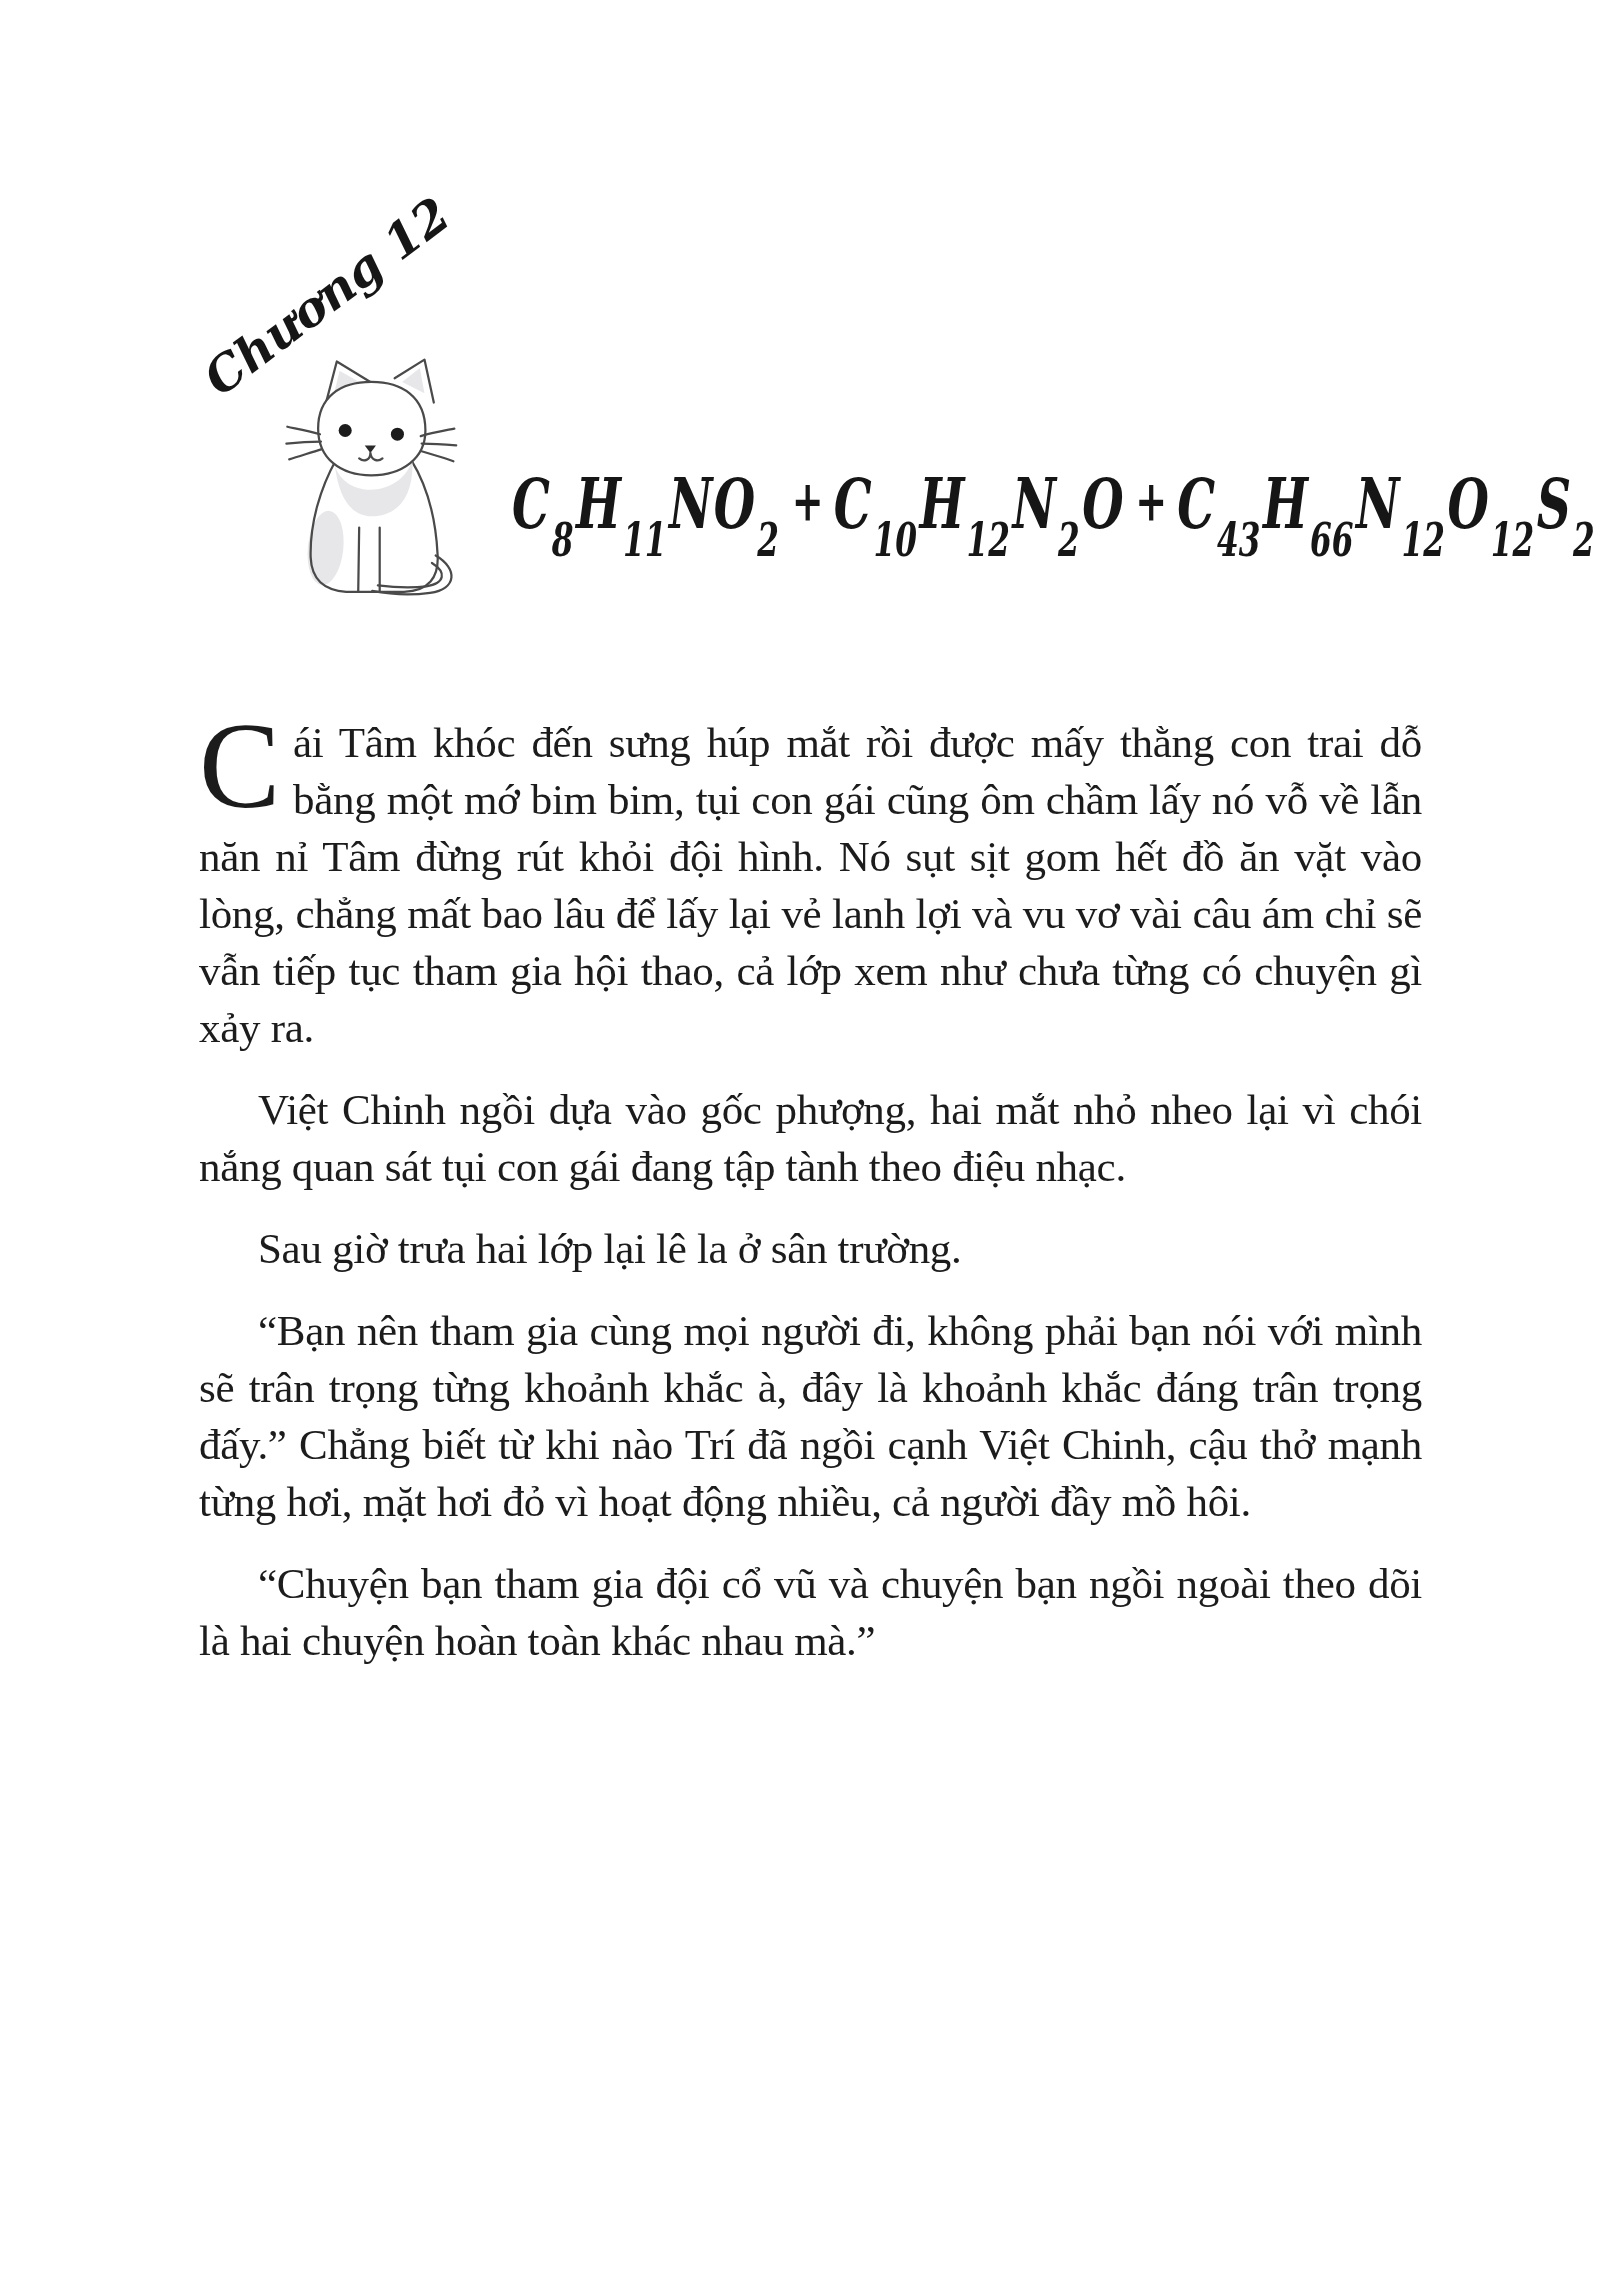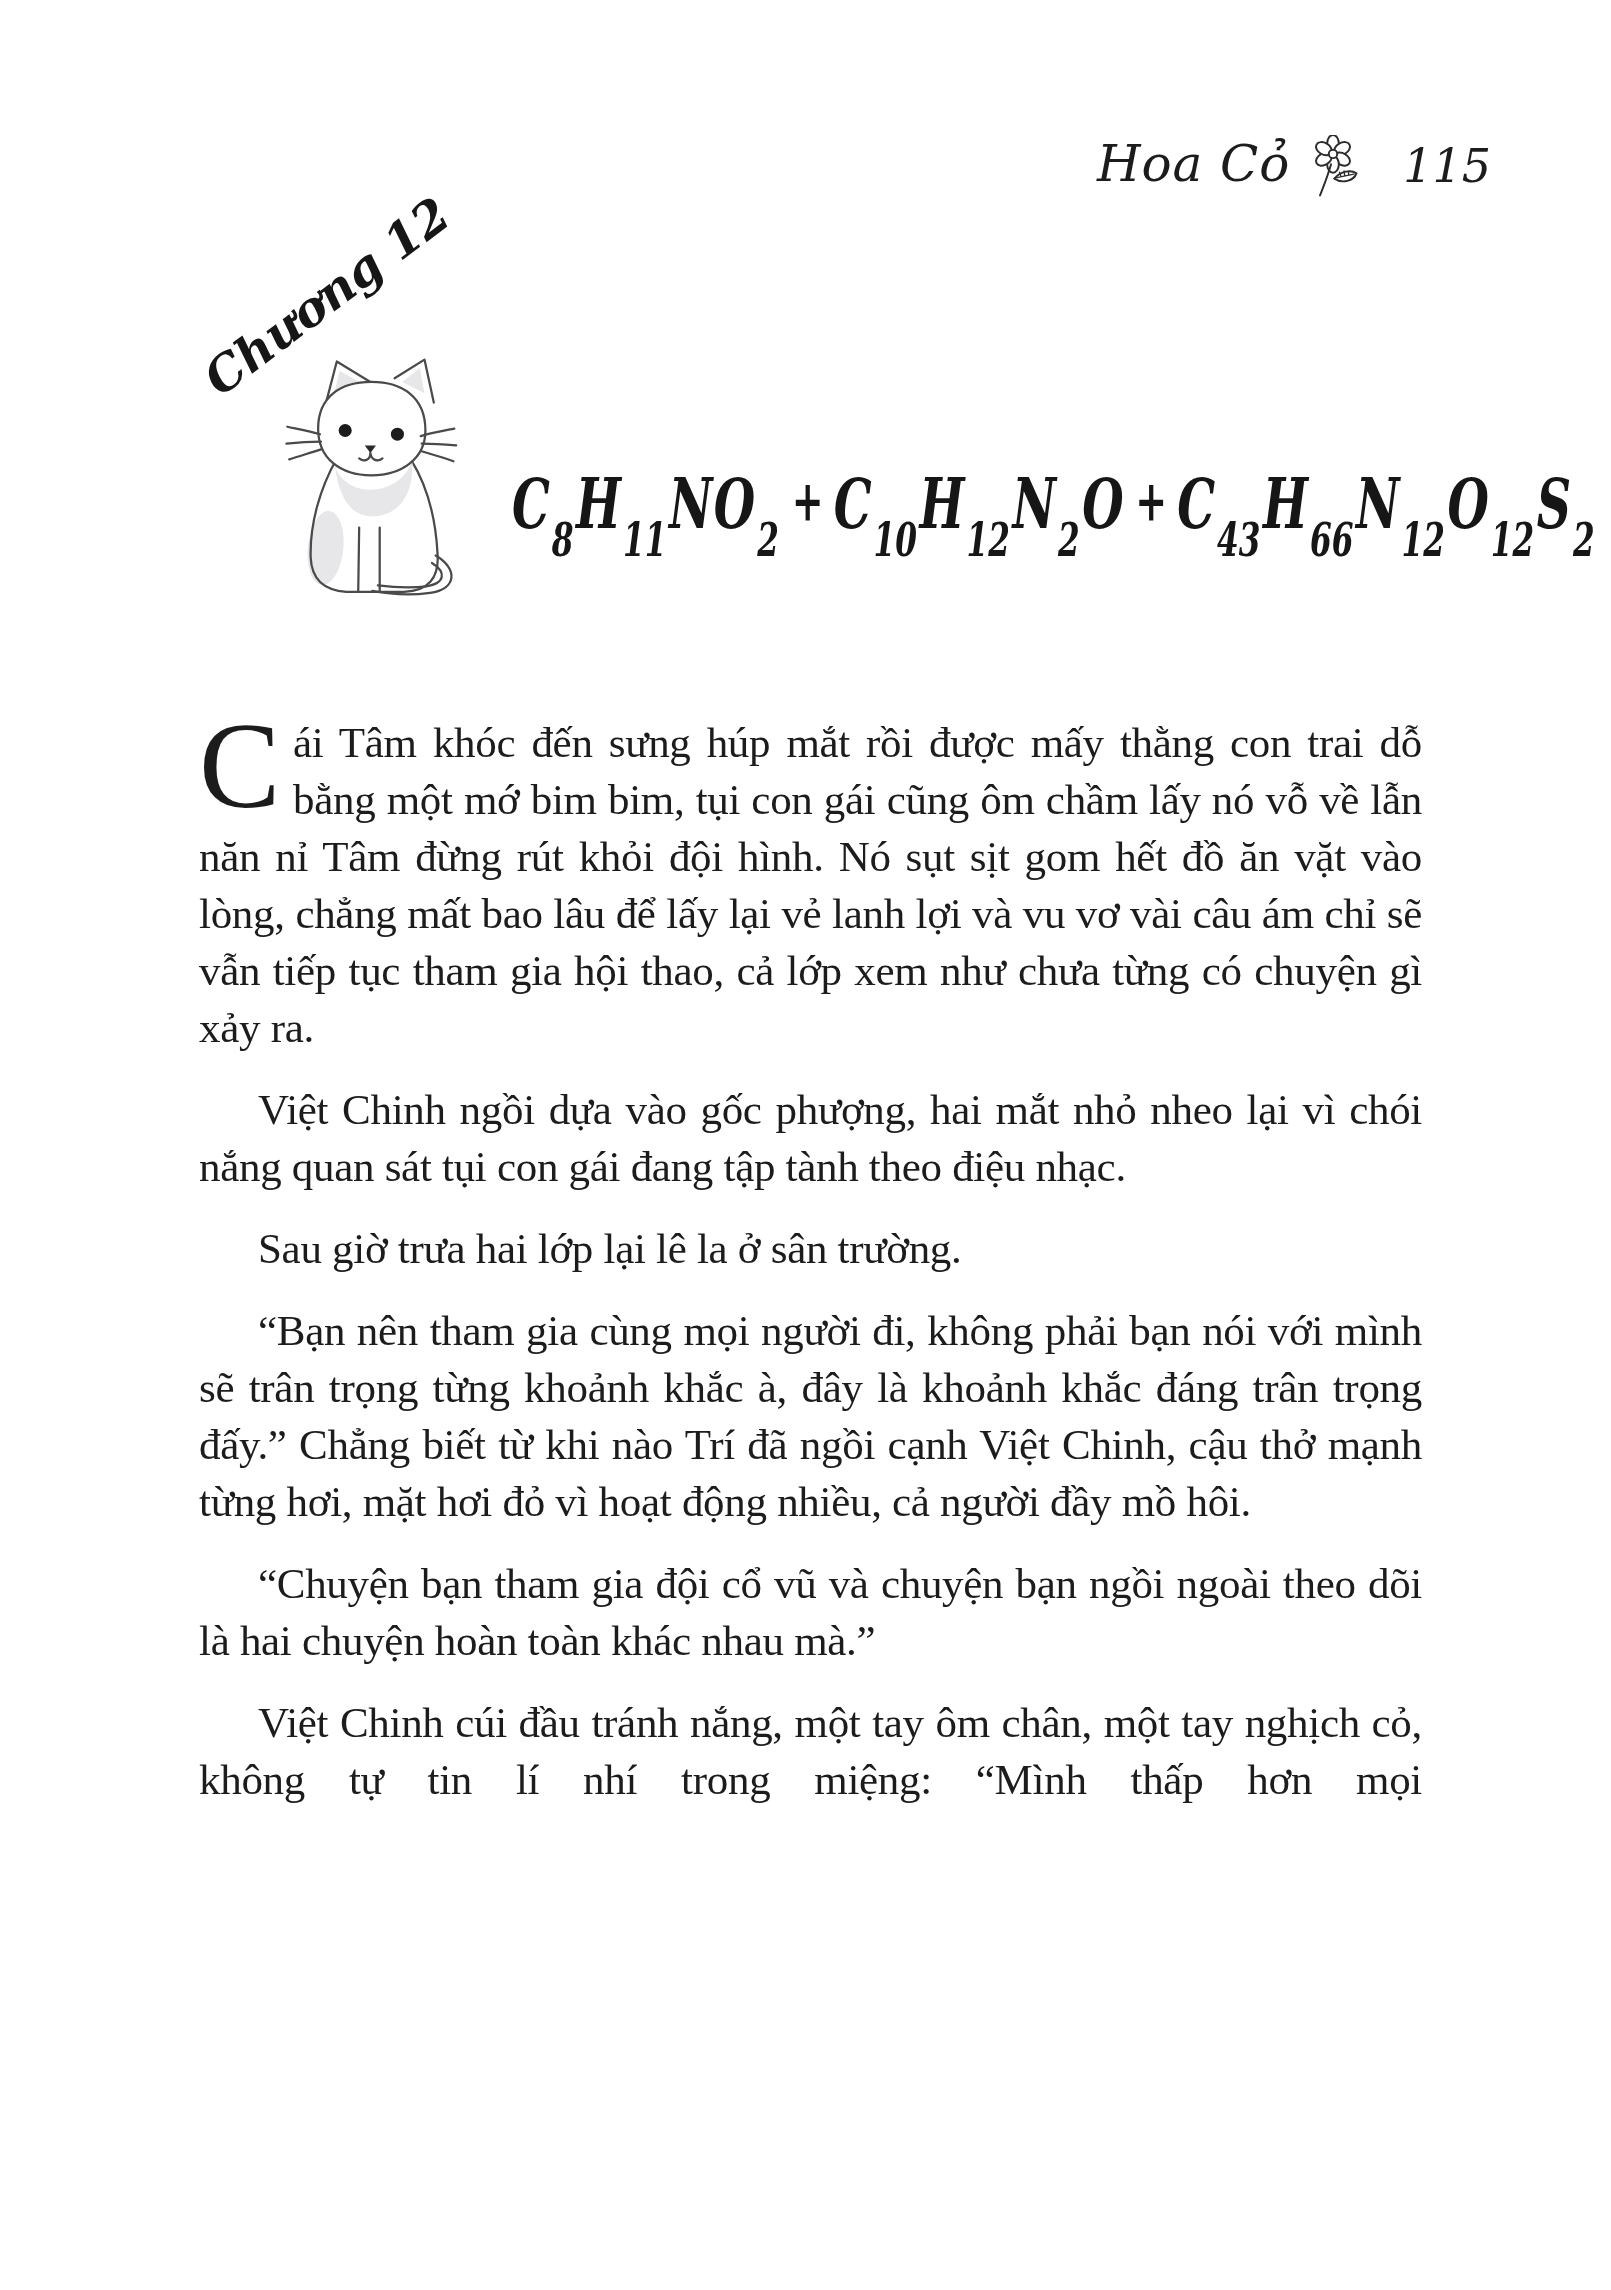--- a/index.html
+++ b/index.html
@@ -48,40 +48,20 @@
   .dropcap{
     float:left;font-size:122px;line-height:96px;padding:3.7px 13px 0 0;
     font-family:"Liberation Serif", serif;
   }
 </style>
 </head>
 <body>
 
 <div class="page">
 
-  <div class="running-header">
-    <span class="book-title">Hoa Cỏ</span>
-    <svg class="flower" viewBox="0 0 80 104">
-      <g fill="#ffffff" stroke="#2c2c2c" stroke-width="3" stroke-linecap="round">
-        <g>
-          <ellipse cx="40" cy="12" rx="9" ry="13"></ellipse>
-          <ellipse cx="54" cy="20" rx="9" ry="13" transform="rotate(60 54 20)"></ellipse>
-          <ellipse cx="54" cy="36" rx="9" ry="13" transform="rotate(120 54 36)"></ellipse>
-          <ellipse cx="40" cy="44" rx="9" ry="13"></ellipse>
-          <ellipse cx="26" cy="36" rx="9" ry="13" transform="rotate(60 26 36)"></ellipse>
-          <ellipse cx="26" cy="20" rx="9" ry="13" transform="rotate(120 26 20)"></ellipse>
-        </g>
-        <circle cx="40" cy="28" r="6.5"></circle>
-        <path d="M37,44 C32,62 27,74 20,92" fill="none"></path>
-        <path d="M42,66 C52,54 68,52 76,58 C72,70 54,74 42,66 Z"></path>
-        <path d="M44,65 L72,59 M52,62 L50,56 M58,61 L57,54 M64,60 L64,55" fill="none" stroke-width="2"></path>
-      </g>
-    </svg>
-    <span class="page-number">115</span>
-  </div>
 
   <div class="chapter-label">Chương 12</div>
 
   <svg class="cat" viewBox="0 0 195 268">
     <g fill="none" stroke="#4a4a4a" stroke-width="2.4" stroke-linecap="round" stroke-linejoin="round">
       <path d="M52,47 L59,18 L82,31 Z" fill="#e7e7ea" stroke="none"></path>
       <path d="M126,30 L145,15 L150,42 Z" fill="#e7e7ea" stroke="none"></path>
       <path d="M44,54 L56,8 L92,30"></path>
       <path d="M118,26 L150,6 L160,52"></path>
       <ellipse cx="44" cy="208" rx="19" ry="40" fill="#e7e7ea" stroke="none" transform="rotate(6 44 208)"></ellipse>
@@ -103,17 +83,16 @@
   <div class="formula">
     <span class="term"><span class="fm">C</span><span class="fs">8</span><span class="fm">H</span><span class="fs">11</span><span class="fm">NO</span><span class="fs">2</span></span><span class="fplus">+</span><span class="term"><span class="fm">C</span><span class="fs">10</span><span class="fm">H</span><span class="fs">12</span><span class="fm">N</span><span class="fs">2</span><span class="fm">O</span></span><span class="fplus">+</span><span class="term"><span class="fm">C</span><span class="fs">43</span><span class="fm">H</span><span class="fs">66</span><span class="fm">N</span><span class="fs">12</span><span class="fm">O</span><span class="fs">12</span><span class="fm">S</span><span class="fs">2</span></span>
   </div>
 
   <main class="body-text">
     <p class="para"><span class="dropcap">C</span><span class="para-text">ái Tâm khóc đến sưng húp mắt rồi được mấy thằng con trai dỗ bằng một mớ bim bim, tụi con gái cũng ôm chầm lấy nó vỗ về lẫn năn nỉ Tâm đừng rút khỏi đội hình. Nó sụt sịt gom hết đồ ăn vặt vào lòng, chẳng mất bao lâu để lấy lại vẻ lanh lợi và vu vơ vài câu ám chỉ sẽ vẫn tiếp tục tham gia hội thao, cả lớp xem như chưa từng có chuyện gì xảy ra.</span></p>
     <p class="para indent">Việt Chinh ngồi dựa vào gốc phượng, hai mắt nhỏ nheo lại vì chói nắng quan sát tụi con gái đang tập tành theo điệu nhạc.</p>
     <p class="para indent">Sau giờ trưa hai lớp lại lê la ở sân trường.</p>
     <p class="para indent">“Bạn nên tham gia cùng mọi người đi, không phải bạn nói với mình sẽ trân trọng từng khoảnh khắc à, đây là khoảnh khắc đáng trân trọng đấy.” Chẳng biết từ khi nào Trí đã ngồi cạnh Việt Chinh, cậu thở mạnh từng hơi, mặt hơi đỏ vì hoạt động nhiều, cả người đầy mồ hôi.</p>
     <p class="para indent">“Chuyện bạn tham gia đội cổ vũ và chuyện bạn ngồi ngoài theo dõi là hai chuyện hoàn toàn khác nhau mà.”</p>
-    <p class="para indent force-justify">Việt Chinh cúi đầu tránh nắng, một tay ôm chân, một tay nghịch cỏ, không tự tin lí nhí trong miệng: “Mình thấp hơn mọi</p>
   </main>
 
 </div>
 
 
 </body></html>

